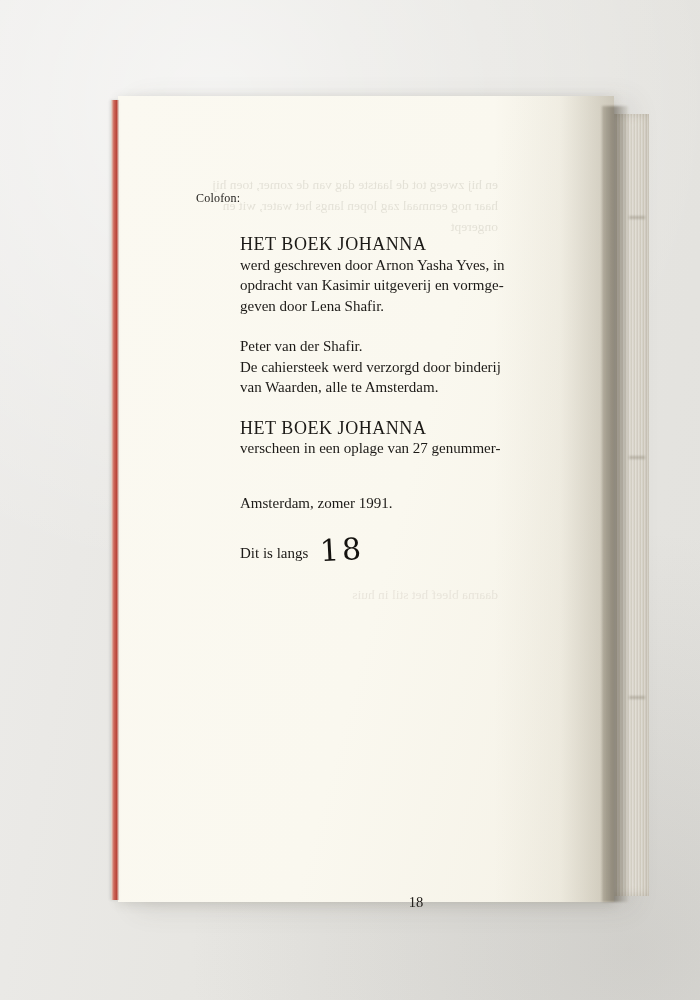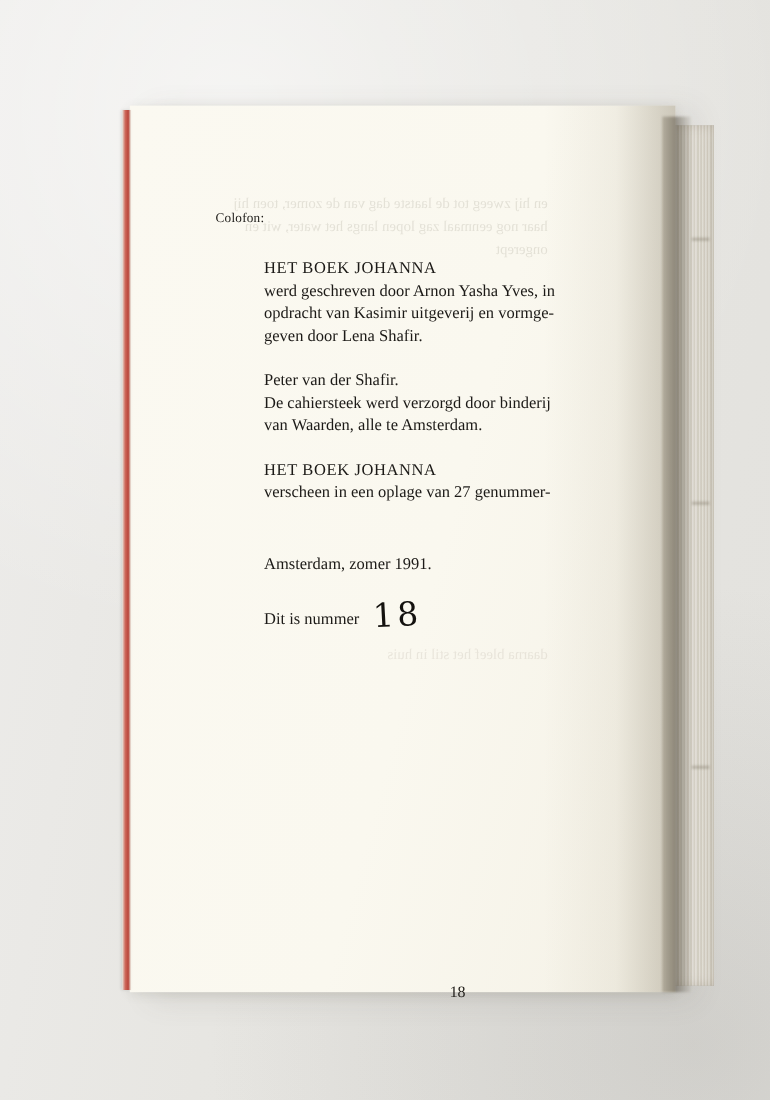--- a/index.html
+++ b/index.html
@@ -130,26 +130,26 @@
     letter-spacing: .2px;
     margin-bottom: 26px;
   }
   .para {
     font-size: 15px;
     line-height: 20.5px;
     margin: 0 0 20px 0;
     padding-left: 44px;
   }
   .para .smallcaps {
-    font-size: 15px;
+    font-size: 18px;
     letter-spacing: .55px;
     display: block;
   }
   .para .line { display: block; }
-  .para.amsterdam { margin-top: 44px; margin-bottom: 28px; }
+  .para.amsterdam { margin-top: 34px; margin-bottom: 28px; }
 
   .numberline {
     padding-left: 44px;
     font-size: 15px;
     line-height: 20px;
     display: flex;
     align-items: flex-end;
     gap: 12px;
   }
   
@@ -236,21 +236,21 @@
         </p>
 
         <p class="para">
           <span class="smallcaps">HET BOEK JOHANNA</span>
           <span class="line">verscheen in een oplage van 27 genummer-</span>
         </p>
 
         <p class="para amsterdam">Amsterdam, zomer 1991.</p>
 
         <div class="numberline">
-          <span>Dit is nummer</span>
+          <span>Dit is langs</span>
           <span class="ink-number">18</span>
         </div>
 
         <div class="folio">18</div>
       </div>
     </div>
 
     <div class="gutter"></div>
 
     <div class="edge-marks">

